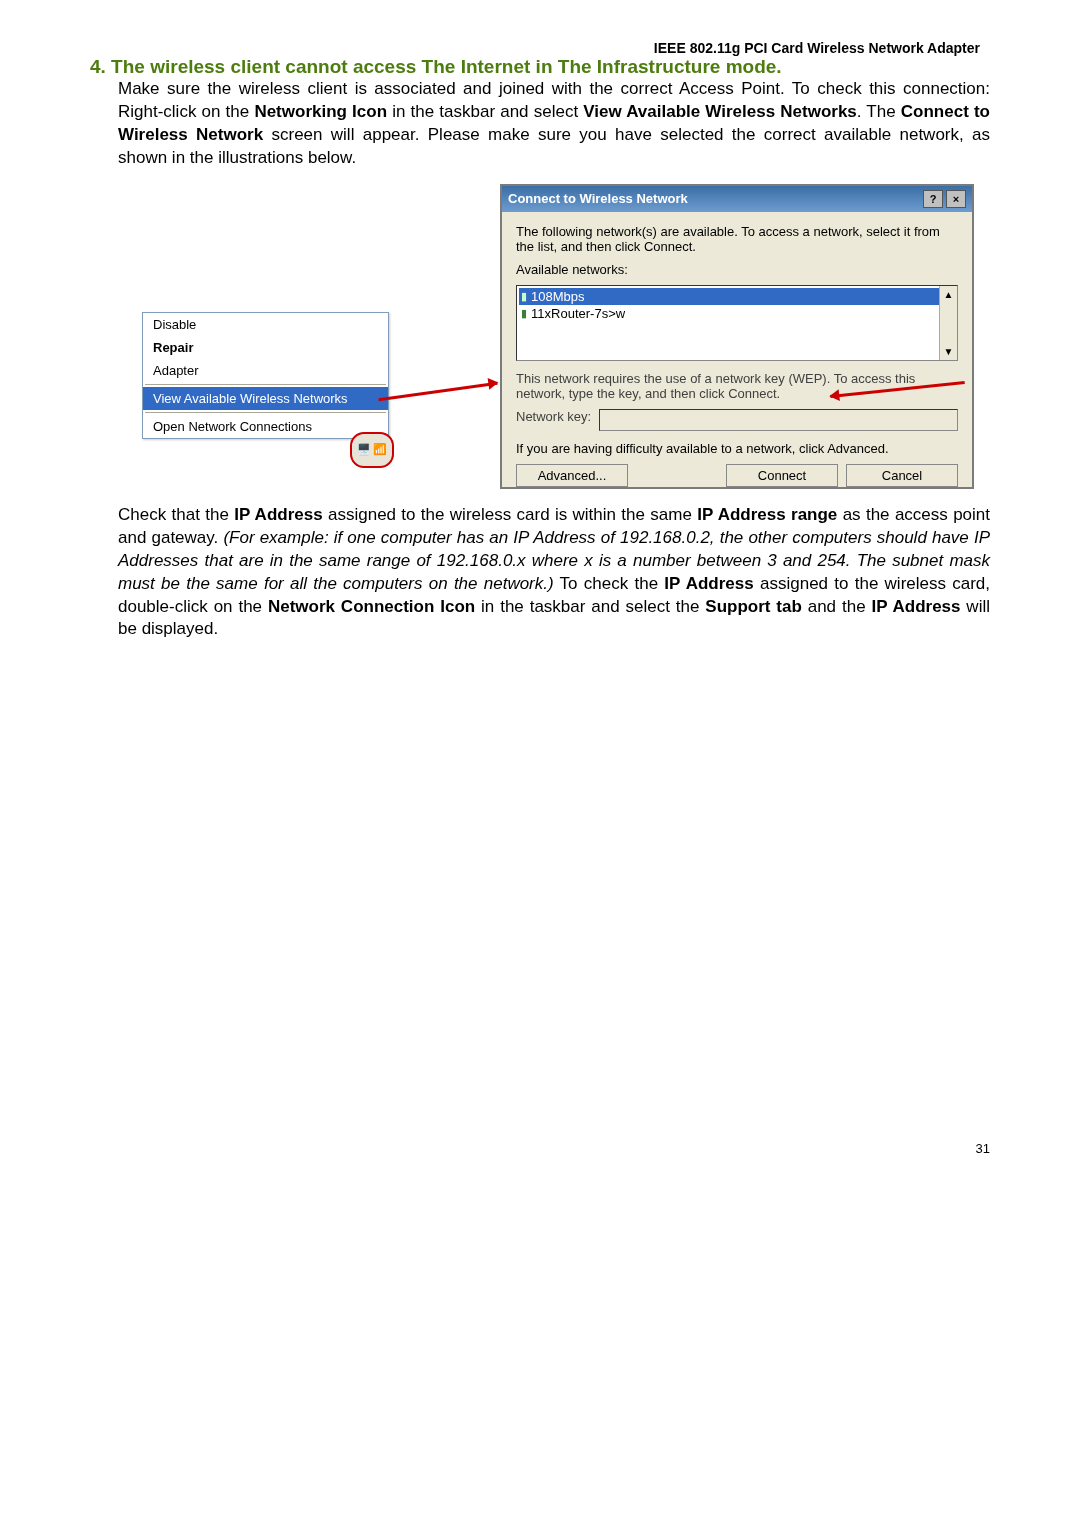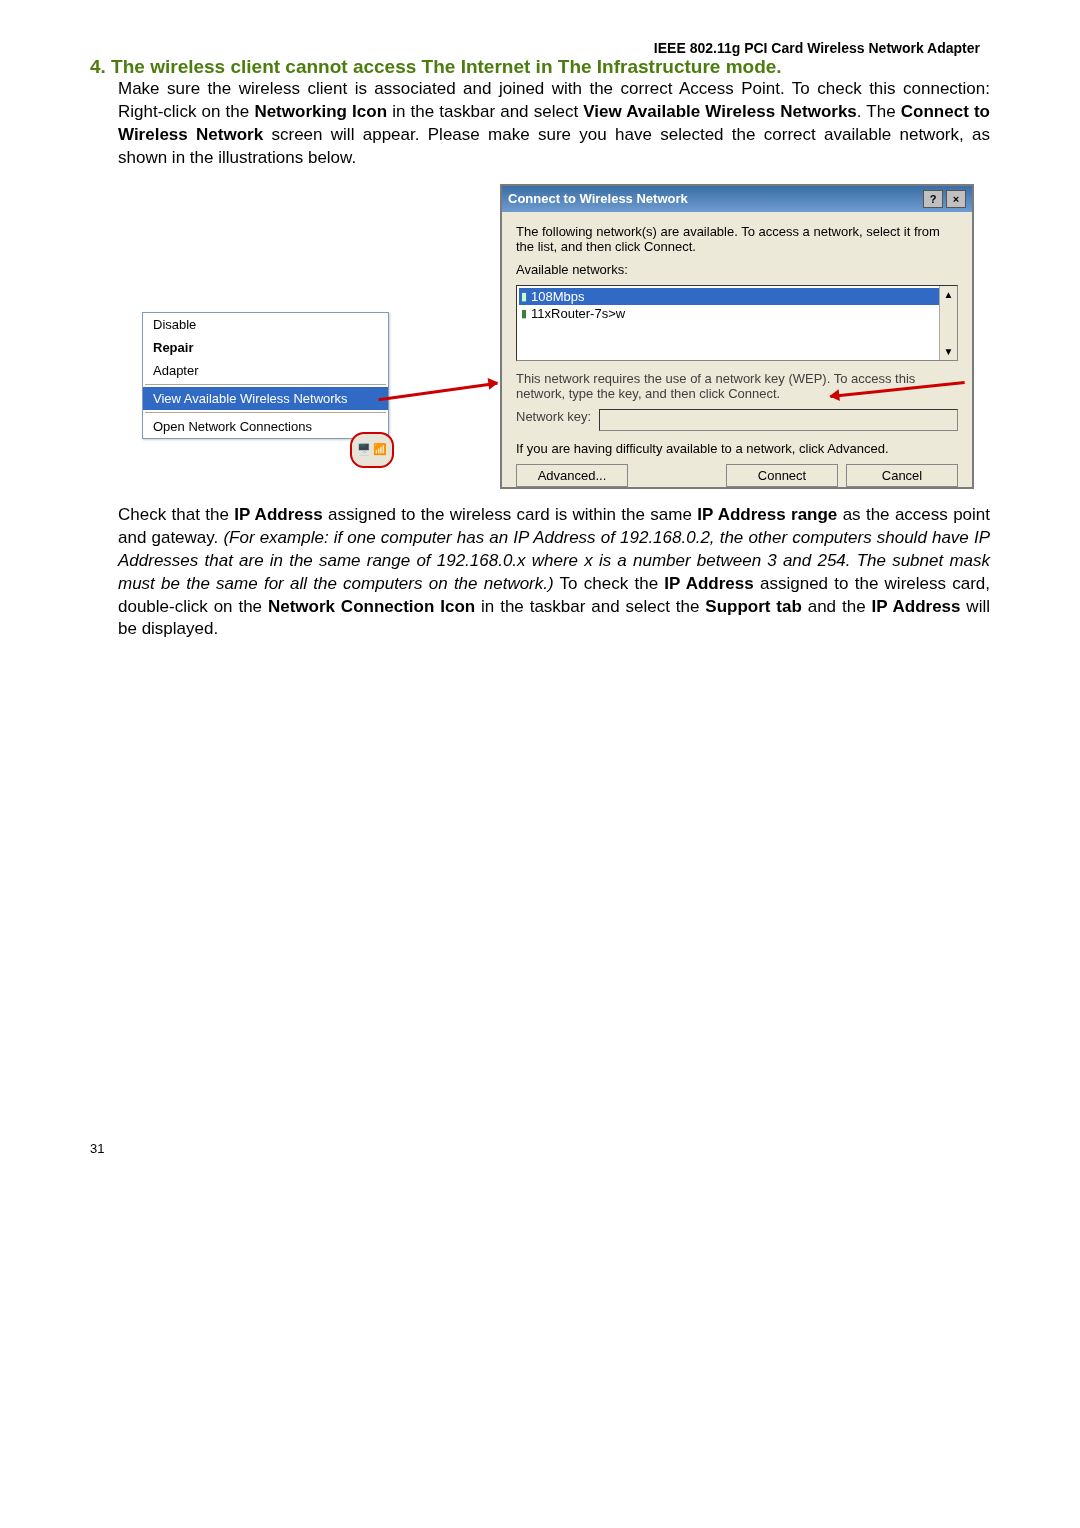--- a/index.html
+++ b/index.html
@@ -166,21 +166,21 @@
     right: -1px;
     top: -5px;
     border-left: 10px solid #c00;
     border-top: 6px solid transparent;
     border-bottom: 6px solid transparent;
   }
   .arrow1 { left: 248px; top: 206px; width: 120px; transform: rotate(-8deg); }
   .arrow2 { left: 700px; top: 204px; width: 135px; transform: rotate(-6deg); }
   .arrow2::after { right: auto; left: -1px; border-left: none; border-right: 10px solid #c00; }
   .page-num {
-    text-align: left;
+    text-align: right;
     font-size: 13px;
     margin-top: 500px;
     color: #000;
   }
 </style>
 </head>
 <body>
 
 <div class="page">
 

